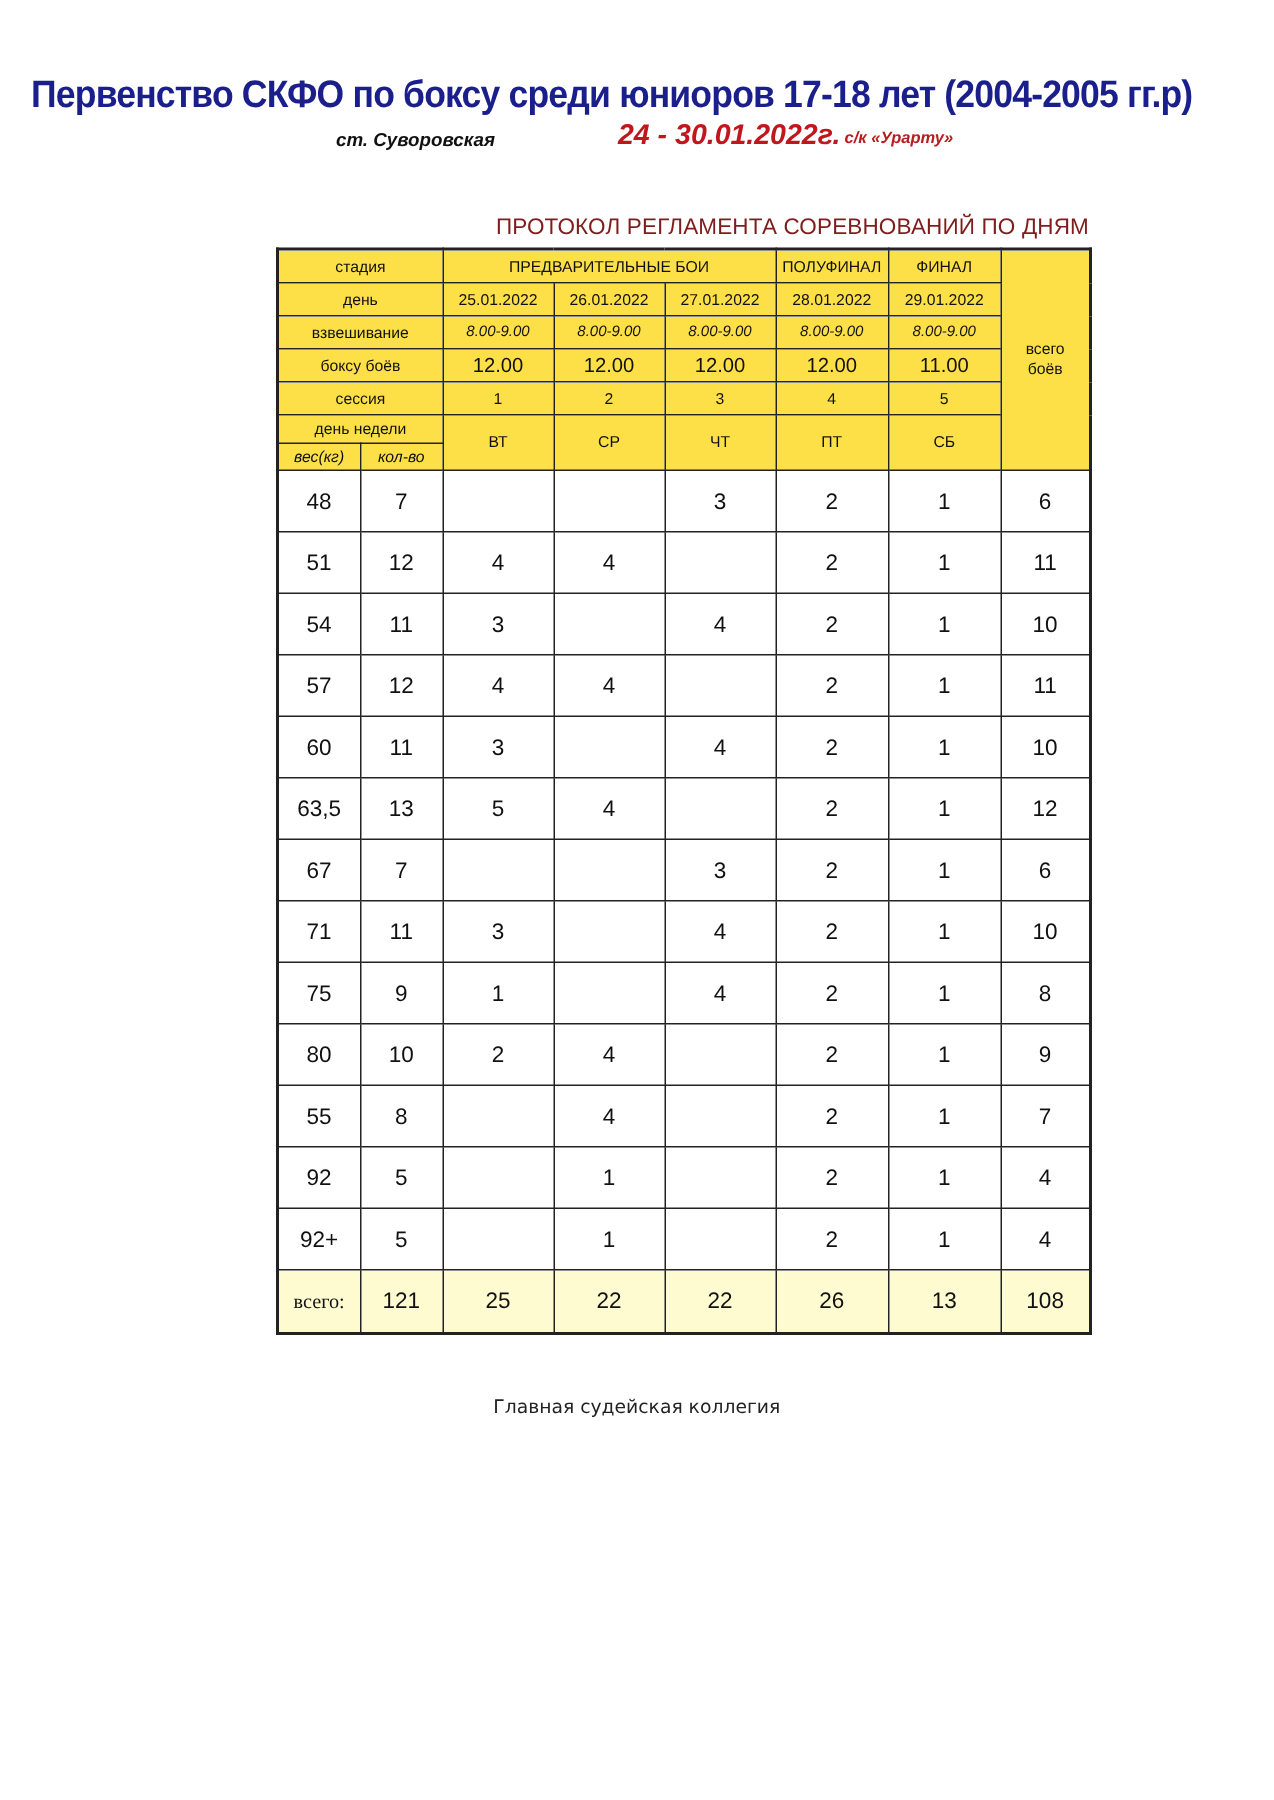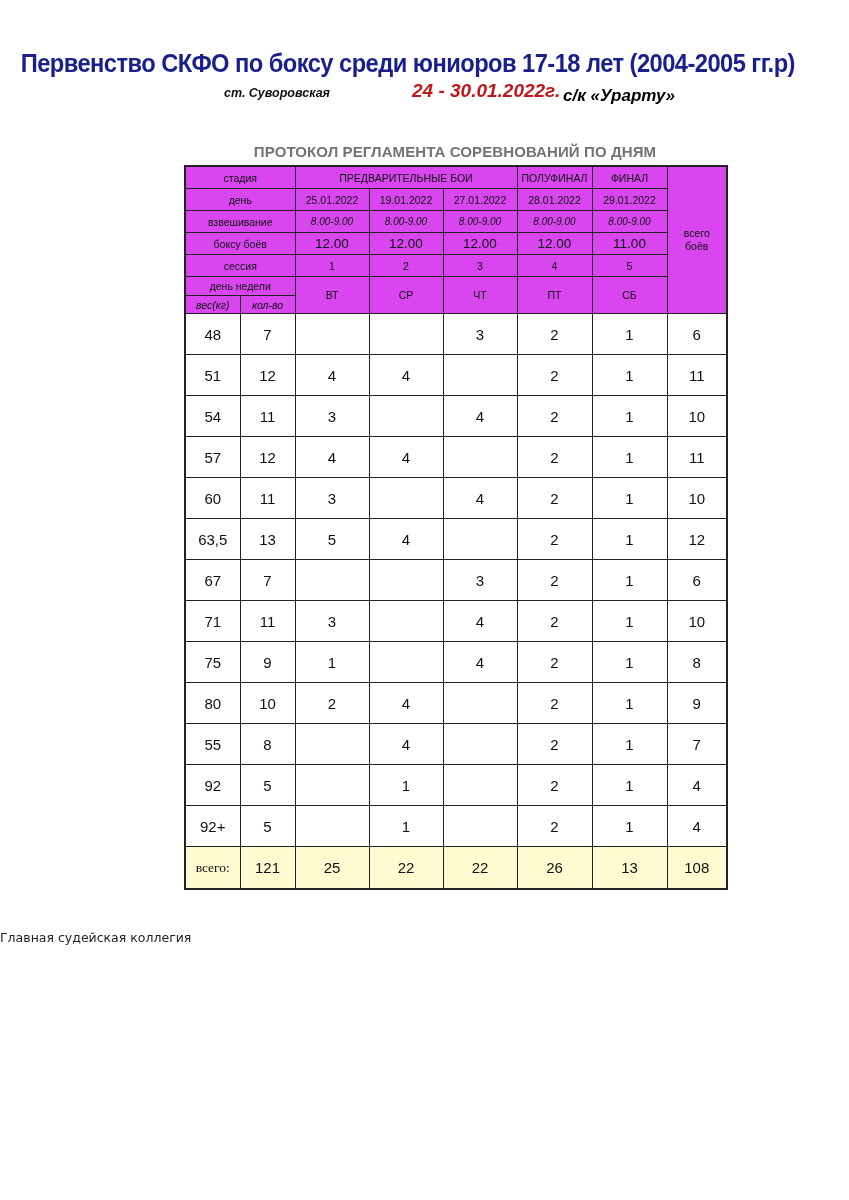--- a/index.html
+++ b/index.html
@@ -5,51 +5,51 @@
     html, body { margin: 0; padding: 0; background: #ffffff; }
     body { width: 849px; height: 1200px; position: relative; overflow: hidden; font-family: "Liberation Sans", sans-serif; }
     .title {
       position: absolute; left: 0; top: 49px; width: 877px; text-align: center;
       color: #1a1f8c; font-weight: bold; font-size: 25.5px; letter-spacing: -0.6px;
       transform: scaleX(0.93); transform-origin: 0 0;
     }
     .subtitle { position: absolute; top: 80px; left: 0; width: 849px; height: 24px; padding-left: 24px; }
     .sub-place { position: absolute; left: 224px; top: 6px; font-style: italic; font-weight: bold; font-size: 12.5px; color: #111; }
     .sub-dates { position: absolute; left: 370px; top: 0px; font-style: italic; font-weight: bold; font-size: 19px; color: #c0171c; margin-left: 42px; }
-    .sub-venue { position: absolute; left: 563px; top: 6px; font-style: italic; font-weight: bold; font-size: 17px; color: #000000; }
+    .sub-venue { position: absolute; left: 563px; top: 6px; font-style: italic; font-weight: bold; font-size: 11px; color: #b91c1c; }
 
     .protocol-title {
-      position: absolute; top: 143px; left: 184px; width: 542px; text-align: center;
-      font-weight: bold; font-size: 15px; color: #737373; letter-spacing: 0.1px;
+      position: absolute; top: 143px; left: 184px; width: 542px; text-align: right;
+      font-weight: normal; font-size: 15px; color: #7f1d1d; letter-spacing: 0.1px;
     }
 
     table.grid {
       position: absolute; left: 184px; top: 165px;
       border-collapse: collapse; table-layout: fixed;
       font-family: "Liberation Sans", sans-serif;
     }
     table.grid td {
       border: 1px solid #222; text-align: center; vertical-align: middle;
       padding: 0; color: #111; overflow: hidden; white-space: nowrap;
     }
-    table.grid tr.h td { background: #d946ef; font-size: 10.5px; height: 21px; }
+    table.grid tr.h td { background: #fde047; font-size: 10.5px; height: 21px; }
     table.grid tr.h td.big { font-size: 13.5px; }
     table.grid tr.h td.sm { font-size: 10px; font-style: italic; }
     table.grid tr.h2 td { height: 17px; }
     table.grid tr.h3 td { height: 18px; }
     table.grid td.ital { font-style: italic; font-size: 9.5px; }
     table.grid td.total-col { background: #fdf8c3; font-size: 10.5px; line-height: 13px; }
     table.grid tr.d td { background: #fff; height: 40px; font-size: 15px; }
     table.grid tr.t td { background: #fefbd0; height: 41px; font-size: 15px; }
     table.grid tr.t td.lbl { font-size: 13.5px; font-family: Liberation Serif, serif; }
     table.grid tr.h td, table.grid tr.d td, table.grid tr.t td { border-color: #222; }
     table.grid { border: 2px solid #222; }
 
     .footer {
-      position: absolute; top: 930px; left: 0; width: 849px; text-align: left;
+      position: absolute; top: 930px; left: 0; width: 849px; text-align: center;
       font-family: "DejaVu Sans", sans-serif; font-size: 12.5px; color: #222;
     }
   </style>
 </head>
 <body>
 
 <div class="title">Первенство СКФО по боксу среди юниоров 17-18 лет (2004-2005 гг.р)</div>
 <div class="subtitle">
   <span class="sub-place">ст. Суворовская</span>
   <span class="sub-dates">24 - 30.01.2022г.</span>
@@ -75,21 +75,21 @@
       <td colspan="3">ПРЕДВАРИТЕЛЬНЫЕ БОИ</td>
       <td>ПОЛУФИНАЛ</td>
       <td>ФИНАЛ</td>
       <td rowspan="7" class="total-col">
         <span style="display:inline-block;width:36px;white-space:normal;">всего боёв</span>
       </td>
     </tr>
     <tr class="h">
       <td colspan="2">день</td>
       <td>25.01.2022</td>
-      <td>19.01.2022</td>
+      <td>26.01.2022</td>
       <td>27.01.2022</td>
       <td>28.01.2022</td>
       <td>29.01.2022</td>
     </tr>
     <tr class="h">
       <td colspan="2">взвешивание</td>
       <td class="sm">8.00-9.00</td>
       <td class="sm">8.00-9.00</td>
       <td class="sm">8.00-9.00</td>
       <td class="sm">8.00-9.00</td>

